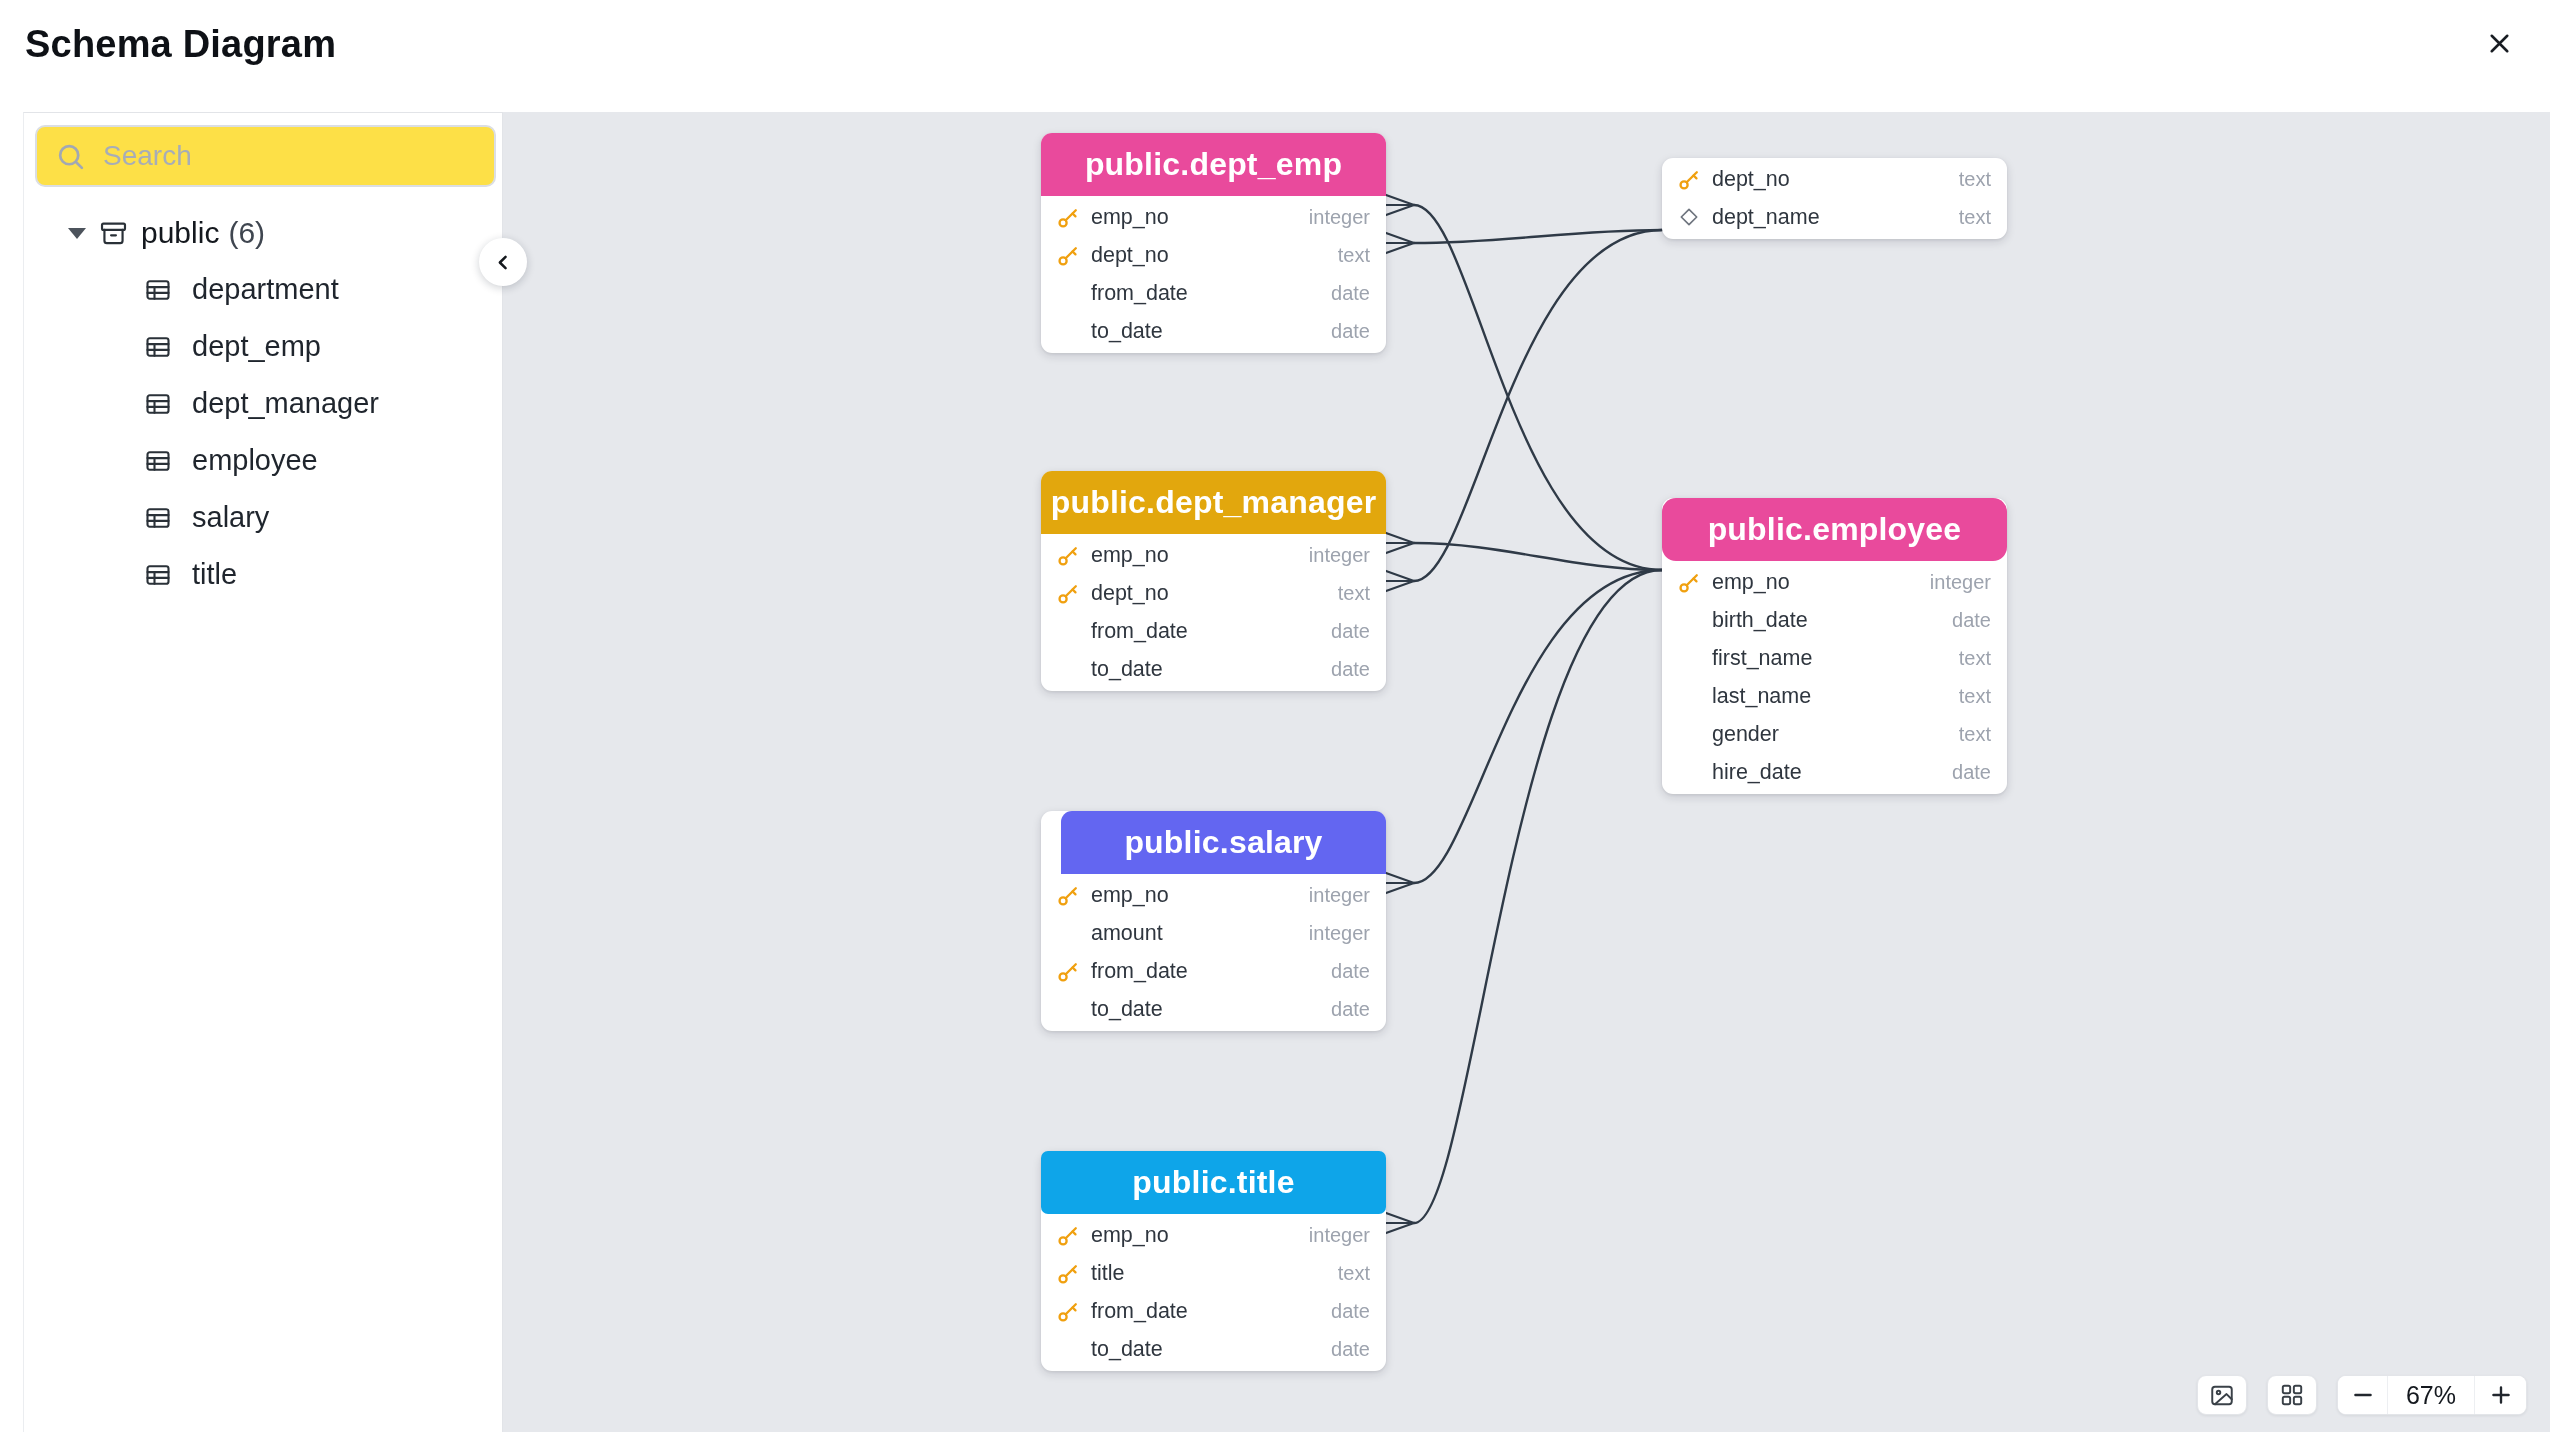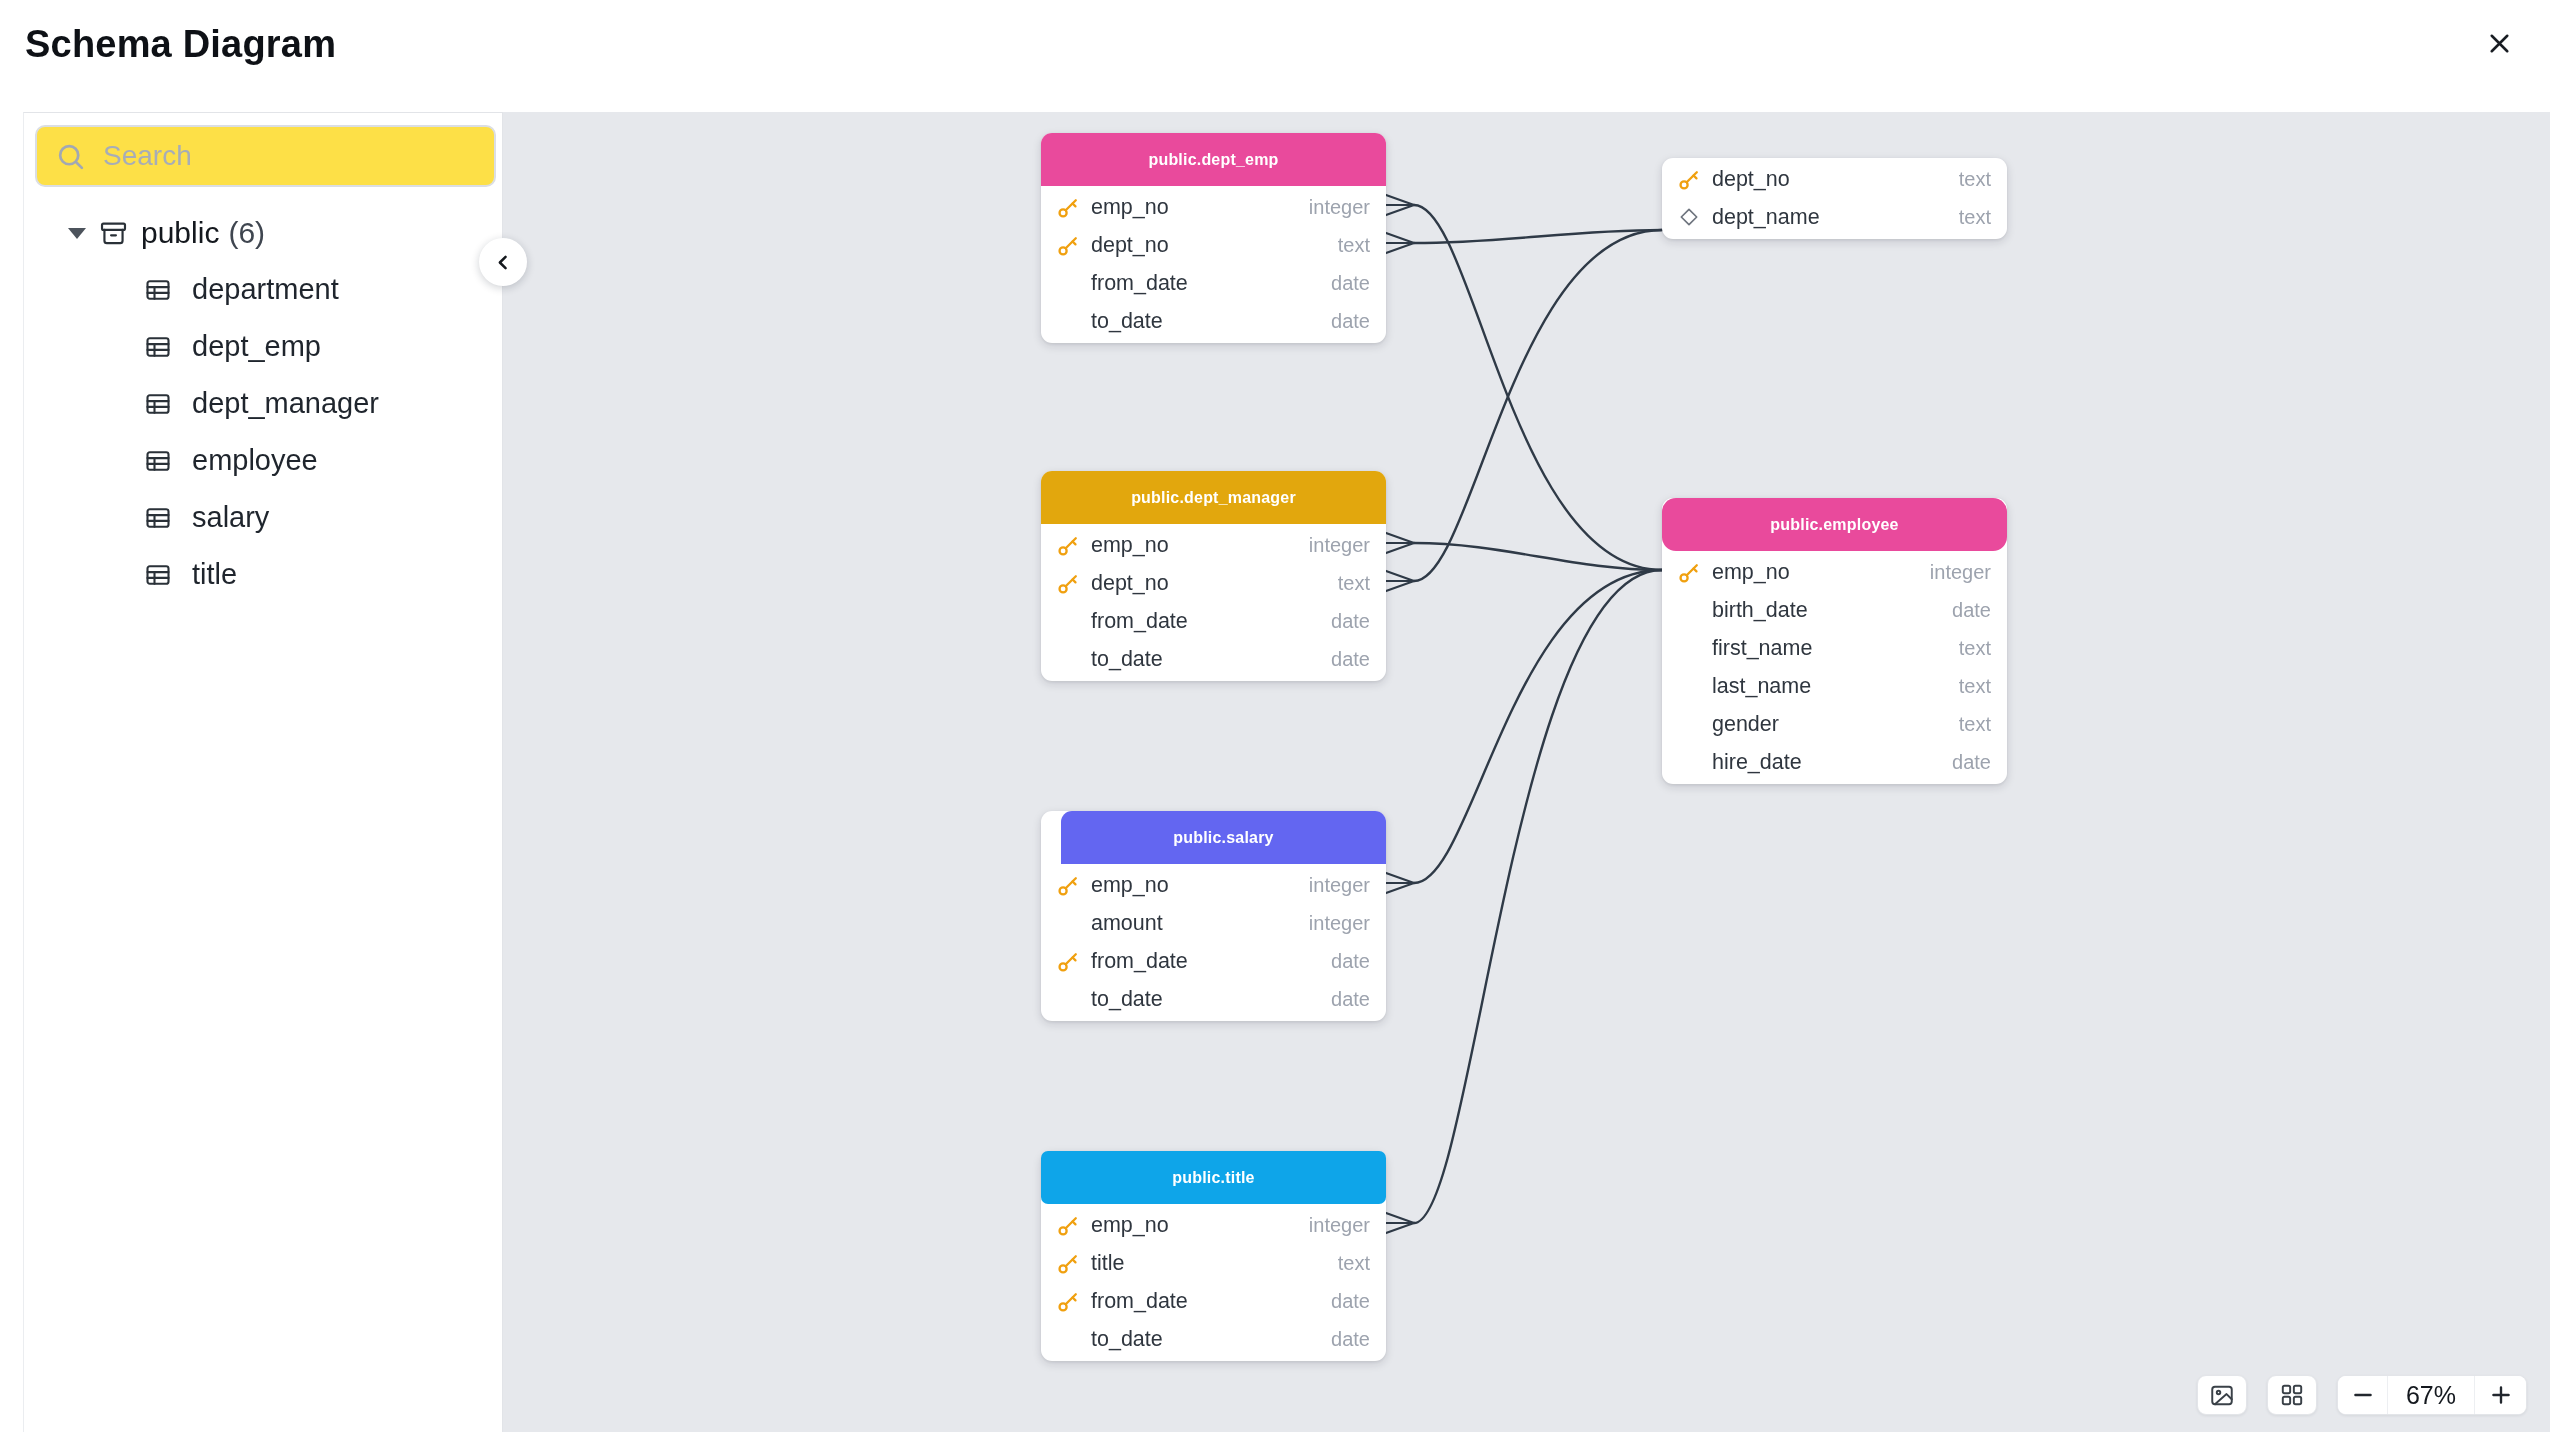--- a/index.html
+++ b/index.html
@@ -48,22 +48,22 @@
     background:#fff; border:none; box-shadow:0 2px 8px rgba(15,23,42,.2); cursor:pointer;
     display:flex; align-items:center; justify-content:center; z-index:25; padding:0;
   }
 
   
   .node {
     position:absolute; width:345px; background:#fff; border-radius:11px; z-index:10;
     box-shadow:0 3px 10px rgba(20,24,40,.14), 0 1px 3px rgba(20,24,40,.08);
   }
   .node-header {
-    height:53px; border-radius:11px 11px 0 0; display:flex; align-items:center; justify-content:center;
-    color:#fff; font-size:16px; font-weight:700; letter-spacing:.2px;
+    height:63px; border-radius:11px 11px 0 0; display:flex; align-items:center; justify-content:center;
+    color:#fff; font-size:32px; font-weight:700; letter-spacing:.2px;
   }
   .node-rows { padding:2px 0 3px 0; }
   .node-row { height:38px; display:flex; align-items:center; padding:0 16px 0 14px; gap:10px; }
   .icon-cell { width:26px; height:26px; flex:none; display:flex; align-items:center; justify-content:center; }
   .col-name { font-size:21.5px; color:#2F363F; }
   .col-type { margin-left:auto; font-size:20px; color:#9DA3AE; }
 
   
   .toolbar { position:absolute; right:23px; bottom:17px; display:flex; align-items:center; gap:20px; z-index:15; }
   .tool-btn {

